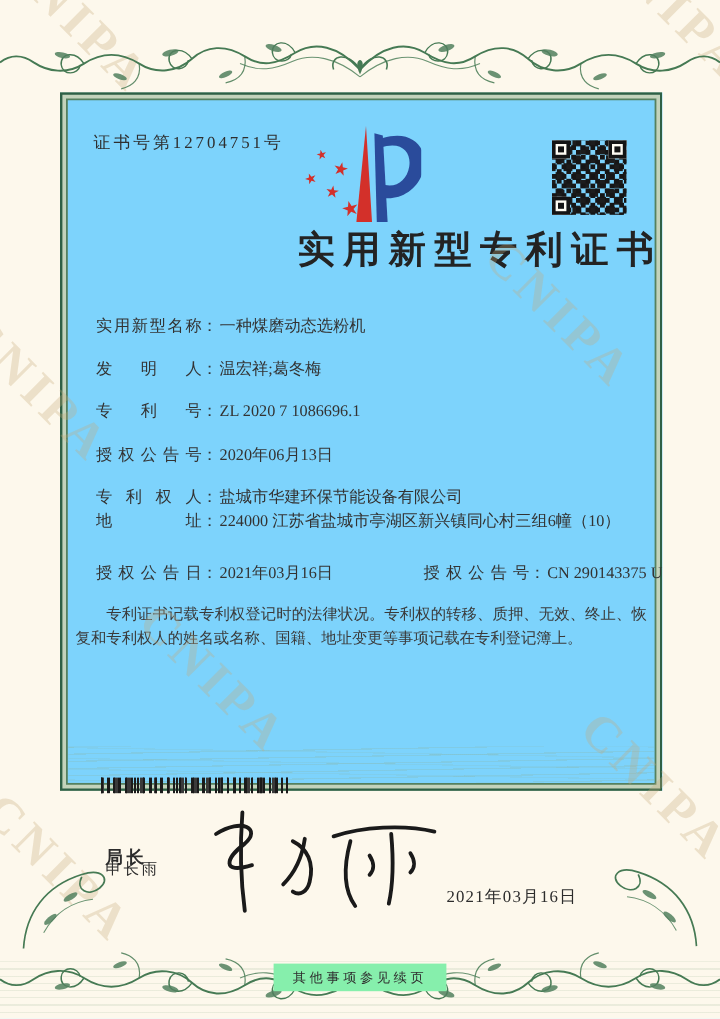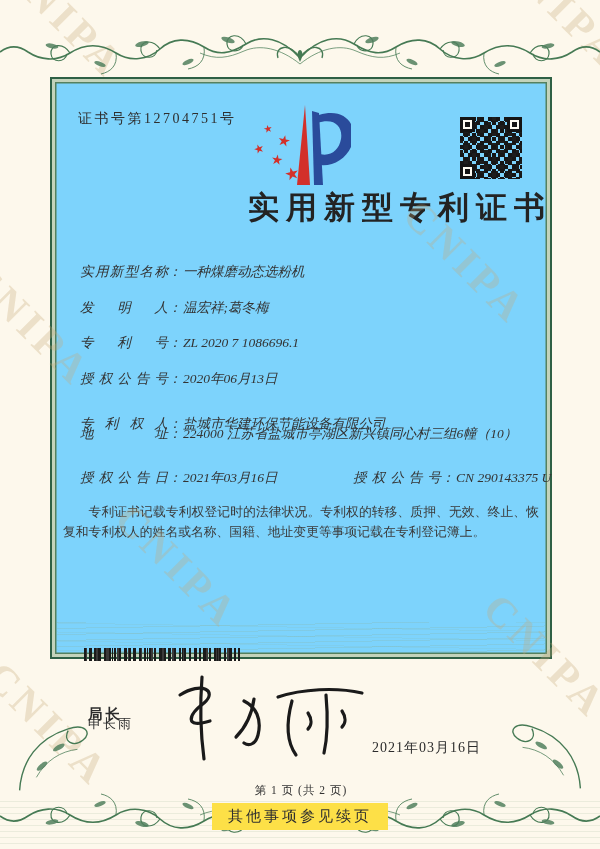--- a/index.html
+++ b/index.html
@@ -17,21 +17,21 @@
       background-image:conic-gradient(#161616 25%,transparent 0 50%,#161616 0 75%,transparent 0),
                        conic-gradient(#1d1d1d 25%,transparent 0 50%,#1d1d1d 0 75%,transparent 0);
       background-size:8px 8px,14px 14px;background-position:0 0,3px 5px;}
   .finder{position:absolute;width:15px;height:15px;border:3px solid #141414;background:#fdfbf2;box-sizing:border-box;}
   .finder::after{content:"";position:absolute;left:2px;top:2px;width:5px;height:5px;background:#141414;}
   .f-tl{left:0;top:0}.f-tr{right:0;top:0}.f-bl{left:0;bottom:0}
   .title{position:absolute;left:0;top:110px;width:100%;text-align:right;font-size:31px;font-weight:600;
          letter-spacing:7px;color:#232323;}
   
   .fields{position:absolute;left:30px;top:186px;width:456px;}
-  .frow{position:absolute;left:0;white-space:nowrap;font-size:13.5px;color:#333;font-style:italic;}
+  .frow{position:absolute;left:0;white-space:nowrap;font-size:13.5px;color:#333;}
   .flabel{display:inline-block;width:88px;text-align:justify;text-align-last:justify;}
   .fcolon{display:inline-block;width:15px;}
   .pair2{position:absolute;left:273px;top:0;white-space:nowrap;}
   
   .paras{position:absolute;left:13px;top:426px;width:476px;font-size:12.8px;line-height:19.6px;
          color:#3a3a3a;text-align:justify;}
   .paras p{margin:0;text-indent:2em;}
   
   .wave{position:absolute;left:7px;right:7px;top:545px;bottom:7px;
         background:repeating-linear-gradient(179deg,rgba(140,170,135,0.20) 0 1px,rgba(0,0,0,0) 1px 6px),
@@ -42,22 +42,22 @@
                    repeating-linear-gradient(90deg,#3a3a3a 0 3px,transparent 3px 11px);}
   .signer-title{position:absolute;left:38px;top:628px;font-size:14.5px;letter-spacing:3px;color:#2c2c2c;font-weight:bold;}
   .signer-name{position:absolute;left:38px;top:638px;font-size:13px;letter-spacing:2px;color:#2c2c2c;}
   .autograph{position:absolute;left:100px;top:592px;width:240px;height:95px;}
   .issue-date{position:absolute;left:322px;top:662px;width:175px;font-size:14px;letter-spacing:1px;color:#2c2c2c;}
   .pageinfo{position:absolute;left:0;top:706px;width:100%;text-align:center;font-size:11.5px;
             letter-spacing:1px;color:#333;}
   
   .bottom-stripes{position:absolute;left:0;right:0;top:801px;height:48px;z-index:0;
         background:repeating-linear-gradient(180deg,rgba(140,170,135,0.16) 0 1px,transparent 1px 6px);}
-  .note{position:absolute;left:50%;top:803px;transform:translateX(-50%);background:#fde047;
-        padding:4px 16px;font-size:15px;letter-spacing:3px;color:#2f2f2f;z-index:4;white-space:nowrap;}
+  .note{position:absolute;left:50%;top:803px;transform:translateX(-50%);background:#86efac;
+        padding:4px 16px;font-size:11px;letter-spacing:3px;color:#2f2f2f;z-index:4;white-space:nowrap;}
   
   .garland-top{position:absolute;left:0;top:18px;width:600px;height:64px;z-index:3;}
   .garland-bottom{position:absolute;left:0;top:786px;width:600px;height:64px;transform:scaleY(-1);z-index:3;}
   .fl-bl{position:absolute;left:14px;top:712px;width:84px;height:84px;z-index:3;}
   .fl-br{position:absolute;left:502px;top:710px;width:84px;height:84px;transform:scaleX(-1);z-index:3;}
 </style>
 </head>
 <body>
 
 <svg width="0" height="0" style="position:absolute" aria-hidden="true">
@@ -141,21 +141,21 @@
       </div>
       <div class="frow" style="top:35.5px">
         <span class="flabel">发明人</span><span class="fcolon">：</span><span class="fval">温宏祥;葛冬梅</span>
       </div>
       <div class="frow" style="top:71px">
         <span class="flabel">专利号</span><span class="fcolon">：</span><span class="fval">ZL 2020 7 1086696.1</span>
       </div>
       <div class="frow" style="top:106.5px">
         <span class="flabel">授权公告号</span><span class="fcolon">：</span><span class="fval">2020年06月13日</span>
       </div>
-      <div class="frow" style="top:152px">
+      <div class="frow" style="top:142px">
         <span class="flabel">专利权人</span><span class="fcolon">：</span><span class="fval">盐城市华建环保节能设备有限公司</span>
       </div>
       <div class="frow" style="top:162px">
         <span class="flabel">地址</span><span class="fcolon">：</span><span class="fval">224000 江苏省盐城市亭湖区新兴镇同心村三组6幢（10）</span>
       </div>
       <div class="frow" style="top:206px">
         <span class="flabel">授权公告日</span><span class="fcolon">：</span><span class="fval">2021年03月16日</span>
         <span class="pair2">
           <span class="flabel">授权公告号</span><span class="fcolon">：</span><span class="fval">CN 290143375 U</span>
         </span>
@@ -181,21 +181,20 @@
         <path d="M94,32 C106,38 112,50 108,66 C106,74 100,78 94,74"></path>
         <path d="M128,28 C152,20 186,18 212,24"></path>
         <path d="M142,32 C136,54 136,72 146,86"></path>
         <path d="M176,26 C178,48 178,66 174,84"></path>
         <path d="M158,44 C162,50 162,56 158,60"></path>
         <path d="M192,42 C196,48 196,54 192,58"></path>
       </g>
     </svg>
 
     <div class="issue-date">2021年03月16日</div>
-    <div class="pageinfo">第 1 页 (共 2 页)</div>
   </div>
 
   <svg class="garland-top" viewBox="0 0 600 64">
       <use href="#garland"></use>
     </svg>
   <svg class="garland-bottom" viewBox="0 0 600 64">
       <use href="#garland"></use>
     </svg>
   <svg class="fl-bl" viewBox="0 0 90 90">
       <use href="#flourish"></use>

